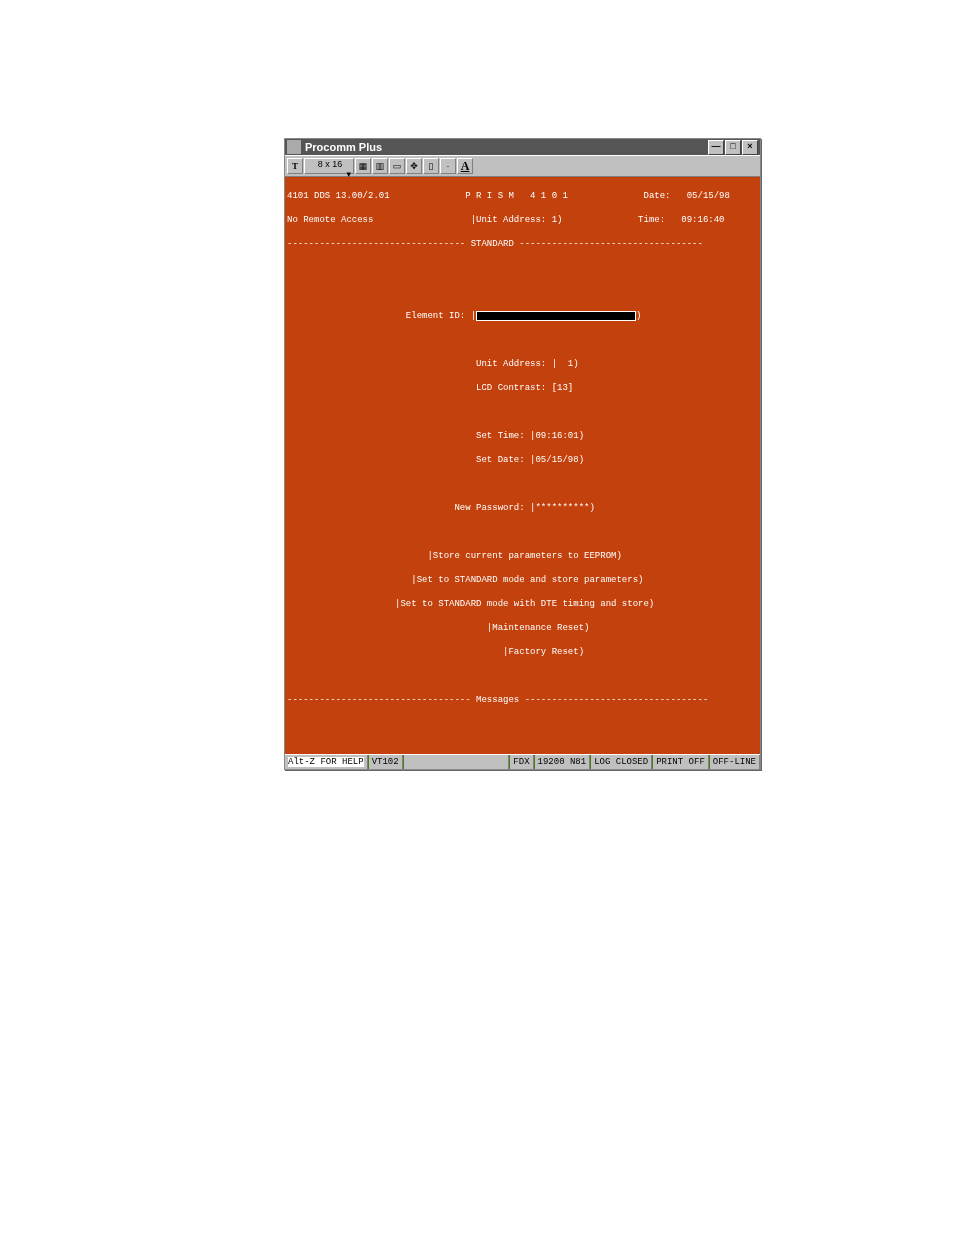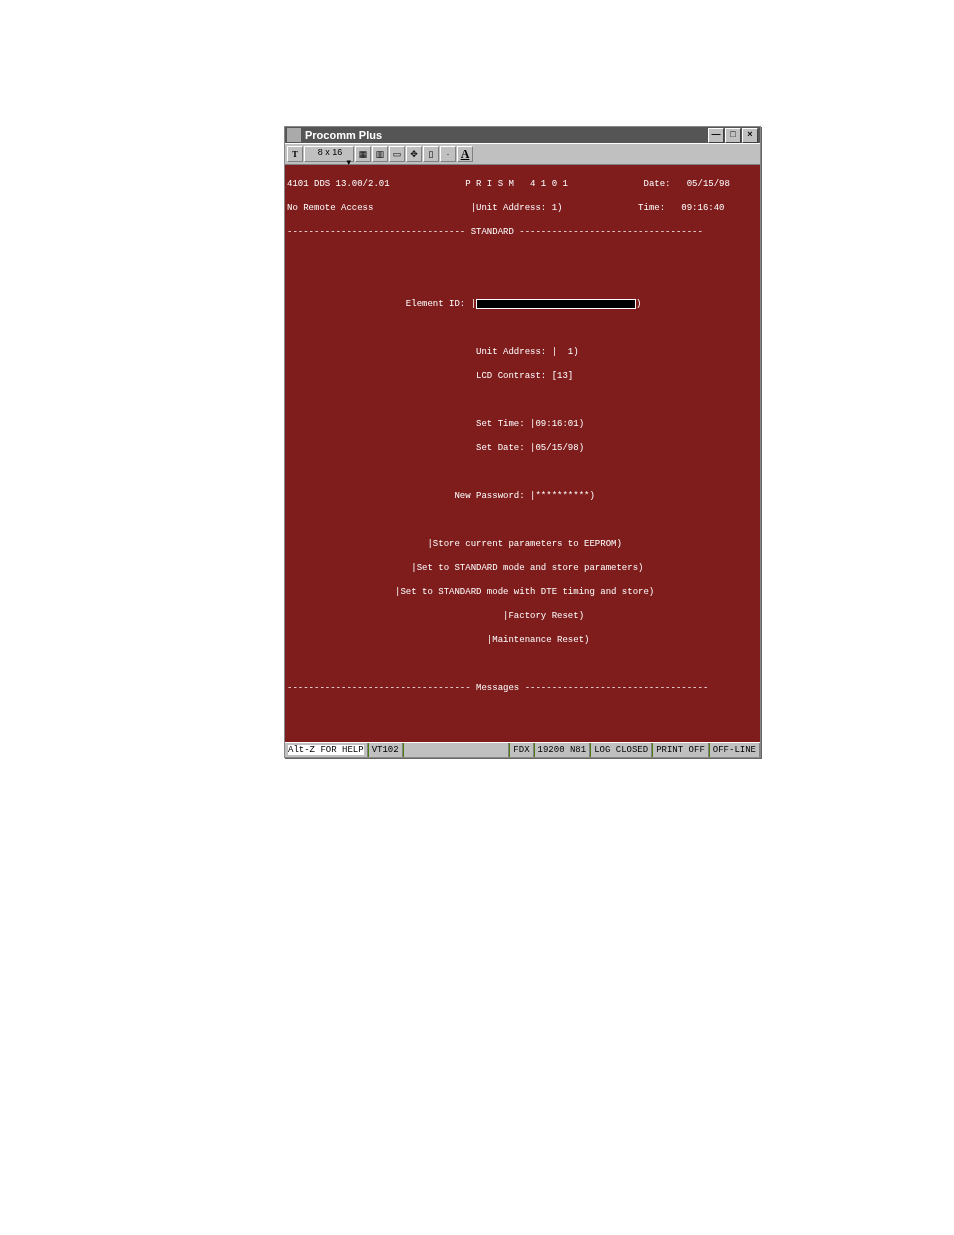--- a/index.html
+++ b/index.html
@@ -6,23 +6,23 @@
     margin: 0;
     padding: 0;
     width: 954px;
     height: 1235px;
     background: #fff;
     font-family: "Times New Roman", serif;
   }
   .window {
     position: absolute;
     left: 284px;
-    top: 126px;
+    top: 138px;
     width: 475px;
-    background: #7f1d1d;
+    background: #c2410c;
     border: 1px solid #888;
     box-shadow: 1px 1px 0 #666;
   }
   
   .titlebar {
     height: 16px;
     background: #555;
     display: flex;
     align-items: center;
     font-family: "MS Sans Serif", Tahoma, sans-serif;
@@ -176,22 +176,22 @@
 <span class="row">                                   <span>LCD Contrast: [13]</span></span>
 <span class="row"> </span>
 <span class="row">                                   <span>Set Time: |09:16:01)</span></span>
 <span class="row">                                   <span>Set Date: |05/15/98)</span></span>
 <span class="row"> </span>
 <span class="row">                               <span>New Password: |**********)</span></span>
 <span class="row"> </span>
 <span class="row">                          <span>|Store current parameters to EEPROM)</span></span>
 <span class="row">                       <span>|Set to STANDARD mode and store parameters)</span></span>
 <span class="row">                    <span>|Set to STANDARD mode with DTE timing and store)</span></span>
+<span class="row">                                     <span>|Maintenance Reset)</span></span>
 <span class="row">                                        <span>|Factory Reset)</span></span>
-<span class="row">                                     <span>|Maintenance Reset)</span></span>
 <span class="row"> </span>
 <span class="row">---------------------------------- <span>Messages</span> ----------------------------------</span>
 <span class="row"> </span>
   </div>
 
   <div class="statusbar">
     <div class="cell">
         <span class="inv">Alt-Z FOR HELP</span>
       </div>
     <div class="cell">VT102</div>

